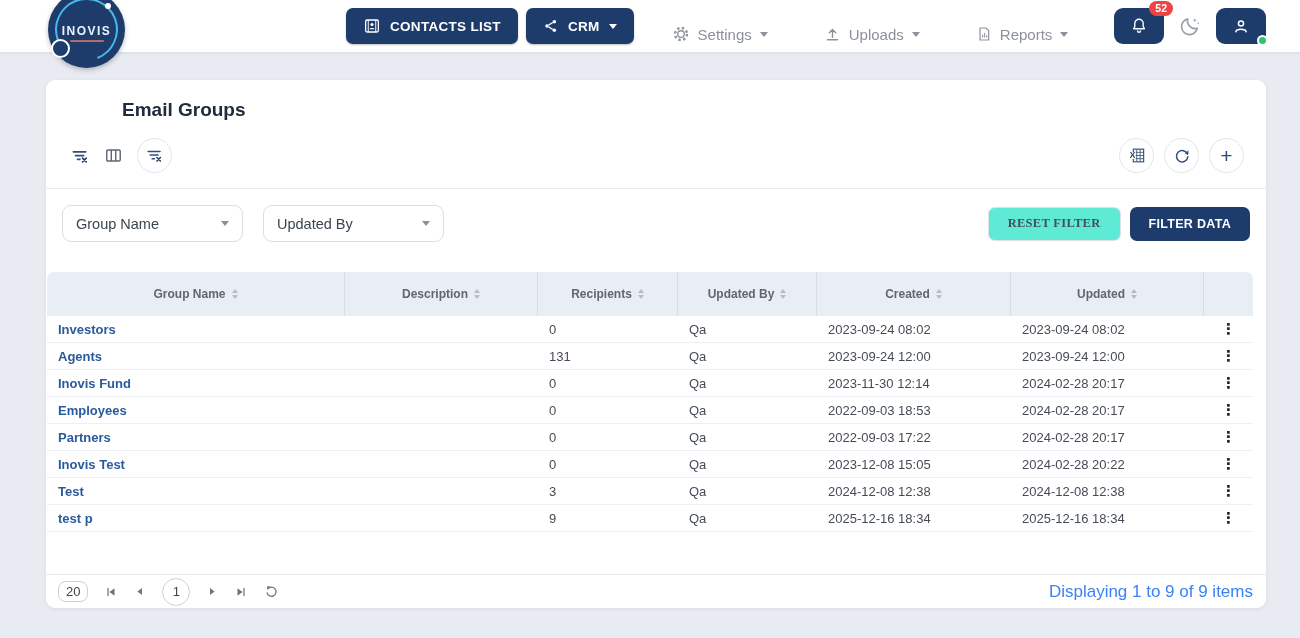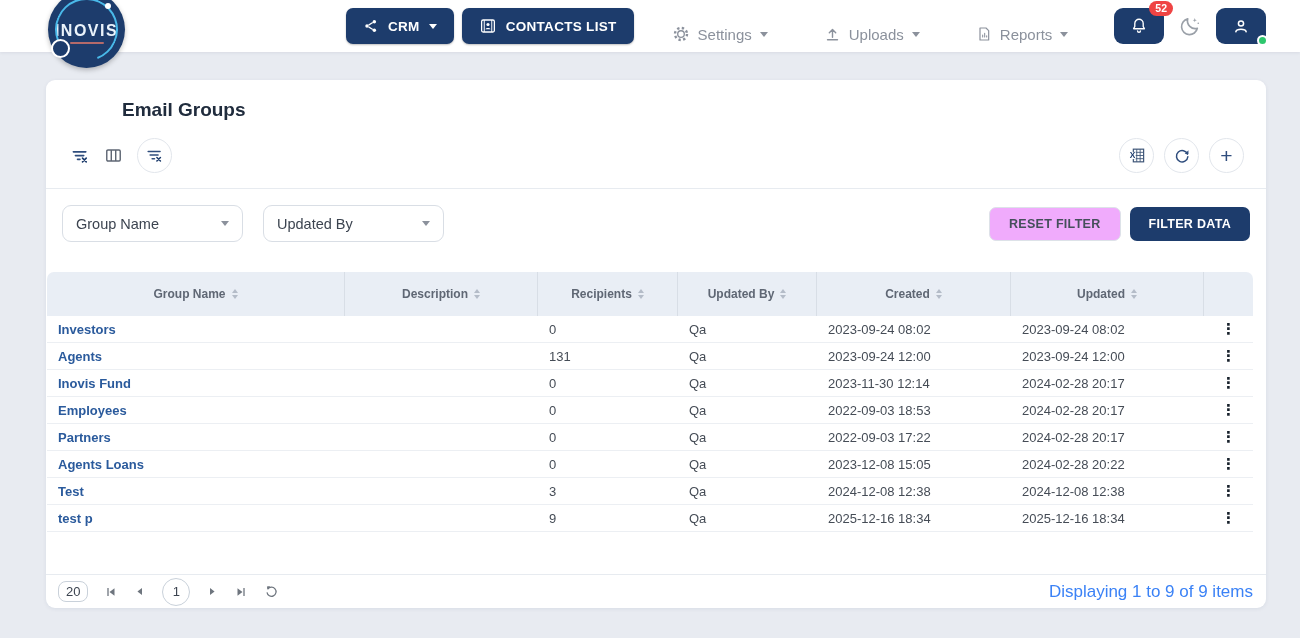--- a/index.html
+++ b/index.html
@@ -6,21 +6,21 @@
   html,body { width:1300px; height:638px; overflow:hidden; }
   body { font-family:"Liberation Sans","DejaVu Sans",sans-serif; background:#e8ebf1; color:#3c4450; }
 
   
   .navbar { position:relative; height:52px; background:#fff; box-shadow:0 1px 3px rgba(20,40,80,.08); display:flex; align-items:center; z-index:5; }
   .logo-badge { position:absolute; left:48px; top:-9px; width:77px; height:77px; border-radius:50%;
     background:#1d3c6c; box-shadow:0 2px 5px rgba(0,0,0,.25); display:flex; align-items:center; justify-content:center; flex-direction:column; }
   .logo-ring { position:absolute; inset:7px; border-radius:50%; border:2.5px solid #49b9e9; border-bottom-color:transparent; transform:rotate(24deg); }
   .logo-dot { position:absolute; right:14px; top:12px; width:6px; height:6px; border-radius:50%; background:#fff; }
   .logo-smallcircle { position:absolute; left:3px; bottom:10px; width:19px; height:19px; border-radius:50%; border:2.5px solid #fff; background:#1d3c6c; }
-  .logo-text { color:#eaf3fb; font-size:16px; font-weight:bold; letter-spacing:1.5px; margin-top:6px; }
+  .logo-text { color:#eaf3fb; font-size:12px; font-weight:bold; letter-spacing:1.5px; margin-top:6px; }
   .logo-tagline { width:34px; height:2px; background:#b46a6a; margin-top:2px; border-radius:1px; }
 
   .nav-center { display:flex; align-items:center; margin-left:346px; gap:8px; }
   .btn-navy { background:#1d3c6c; color:#fff; border:none; border-radius:7px; height:36px; padding:0 17px;
     display:flex; align-items:center; gap:9px; font-weight:bold; font-size:13.5px; letter-spacing:.3px; cursor:pointer;
     font-family:inherit; box-shadow:0 1px 2px rgba(0,0,0,.25); }
   .menu-group { display:flex; align-items:center; gap:56px; margin-left:30px; }
   .menu-item { display:flex; align-items:center; gap:8px; color:#8b919c; font-size:15px; cursor:pointer;margin-top:16px; }
   .chev { width:0; height:0; border-left:4px solid transparent; border-right:4px solid transparent; border-top:5px solid currentColor; display:inline-block; }
   .chev.white { border-top-color:#fff; }
@@ -44,22 +44,22 @@
   .icon-circle { width:35px; height:35px; border-radius:50%; border:1px solid #e2e6ec; background:#fff; cursor:pointer;
     display:flex; align-items:center; justify-content:center; color:#2f4d7d; }
   .toolbar-right { margin-left:auto; display:flex; align-items:center; gap:10px; }
   .plus-glyph { font-size:21px; color:#2f4d7d; line-height:1; font-weight:normal; }
 
   .filter-row { display:flex; align-items:center; padding:16px 16px 18px 16px; }
   .select-box { width:181px; height:37px; border:1px solid #d9dee5; border-radius:9px; background:#fff; margin-right:20px;
     display:flex; align-items:center; justify-content:space-between; padding:0 13px; font-size:14.5px; color:#3c4450; cursor:pointer; }
   .select-chev { width:0; height:0; border-left:4px solid transparent; border-right:4px solid transparent; border-top:5px solid #8b919c; }
   .filter-actions { margin-left:auto; display:flex; align-items:center; gap:9px; }
-  .btn-outline { height:34px; padding:0 19px; background:#f0abfc; border:1px solid #dde2e8; border-radius:7px;
-    font-size:12.5px; font-weight:bold; color:#454f5b; letter-spacing:.3px; cursor:pointer; font-family:Liberation Sans, sans-serif; }
+  .btn-outline { height:34px; padding:0 19px; background:#5eead4; border:1px solid #dde2e8; border-radius:7px;
+    font-size:12.5px; font-weight:bold; color:#454f5b; letter-spacing:.3px; cursor:pointer; font-family:Liberation Serif, serif; }
   .btn-filled { height:34px; padding:0 19px; background:#1d3c6c; border:none; border-radius:7px;
     font-size:12.5px; font-weight:bold; color:#fff; letter-spacing:.3px; cursor:pointer; font-family:inherit; }
 
   
   .table-wrap { margin:12px 13px 0 1px; }
   table { width:100%; border-collapse:separate; border-spacing:0; table-layout:fixed; }
   thead th { background:#e9eef5; height:44px; font-size:12px; font-weight:bold; color:#5f6774; text-align:center;
     border-right:1px solid #d8dee6; cursor:pointer; }
   thead th:first-child { border-top-left-radius:7px; }
   thead th:last-child { border-top-right-radius:7px; border-right:none; }
@@ -91,41 +91,41 @@
     <span class="logo-ring"></span>
     <span class="logo-dot"></span>
     <span class="logo-smallcircle"></span>
     <span class="logo-text">INOVIS</span>
     <span class="logo-tagline"></span>
   </div>
 
   <div class="nav-center">
     <button class="btn-navy">
       <span style="display:flex">
+        <svg width="18" height="18" viewBox="0 0 24 24">
+            <rect x="3.5" y="4" width="17" height="16" rx="2" fill="none" stroke="#fff" stroke-width="1.7"></rect>
+            <path d="M7 4v16M17 4v16" stroke="#fff" stroke-width="1.3"></path>
+            <circle cx="12" cy="10" r="2.1" fill="#fff"></circle>
+            <path d="M8.6 16.2c.8-2.1 6-2.1 6.8 0z" fill="#fff"></path>
+          </svg>
+      </span>
+      <span>CONTACTS LIST</span>
+    </button>
+
+    <button class="btn-navy">
+      <span style="display:flex">
         <svg width="16" height="16" viewBox="0 0 24 24">
             <circle cx="6" cy="12" r="2.6" fill="#fff"></circle>
             <circle cx="17" cy="5.5" r="2.6" fill="#fff"></circle>
             <circle cx="17" cy="18.5" r="2.6" fill="#fff"></circle>
             <path d="M8.3 10.7l6.4-3.9M8.3 13.3l6.4 3.9" stroke="#fff" stroke-width="1.8"></path>
           </svg>
       </span>
       <span>CRM</span>
       <span class="chev white"></span>
-    </button>
-
-    <button class="btn-navy">
-      <span style="display:flex">
-        <svg width="18" height="18" viewBox="0 0 24 24">
-            <rect x="3.5" y="4" width="17" height="16" rx="2" fill="none" stroke="#fff" stroke-width="1.7"></rect>
-            <path d="M7 4v16M17 4v16" stroke="#fff" stroke-width="1.3"></path>
-            <circle cx="12" cy="10" r="2.1" fill="#fff"></circle>
-            <path d="M8.6 16.2c.8-2.1 6-2.1 6.8 0z" fill="#fff"></path>
-          </svg>
-      </span>
-      <span>CONTACTS LIST</span>
     </button>
 
     <div class="menu-group">
       <div class="menu-item">
         <span style="display:flex">
           <svg width="18" height="18" viewBox="0 0 24 24">
               <circle cx="12" cy="12" r="8" fill="none" stroke="#8b919c" stroke-width="3.2" stroke-dasharray="3.1 3.2"></circle>
               <circle cx="12" cy="12" r="4.4" fill="none" stroke="#8b919c" stroke-width="1.8"></circle>
             </svg>
         </span>
@@ -361,21 +361,21 @@
     <td><a>Partners</a></td>
     <td></td>
     <td>0</td>
     <td>Qa</td>
     <td>2022-09-03 17:22</td>
     <td>2024-02-28 20:17</td>
     <td class="c-actions"><span class="kebab">⋮</span></td>
   </tr>
 
   <tr>
-    <td><a>Agents Loans</a></td>
+    <td><a>Inovis Test</a></td>
     <td></td>
     <td>0</td>
     <td>Qa</td>
     <td>2023-12-08 15:05</td>
     <td>2024-02-28 20:22</td>
     <td class="c-actions"><span class="kebab">⋮</span></td>
   </tr>
 
   <tr>
     <td><a>Test</a></td>

